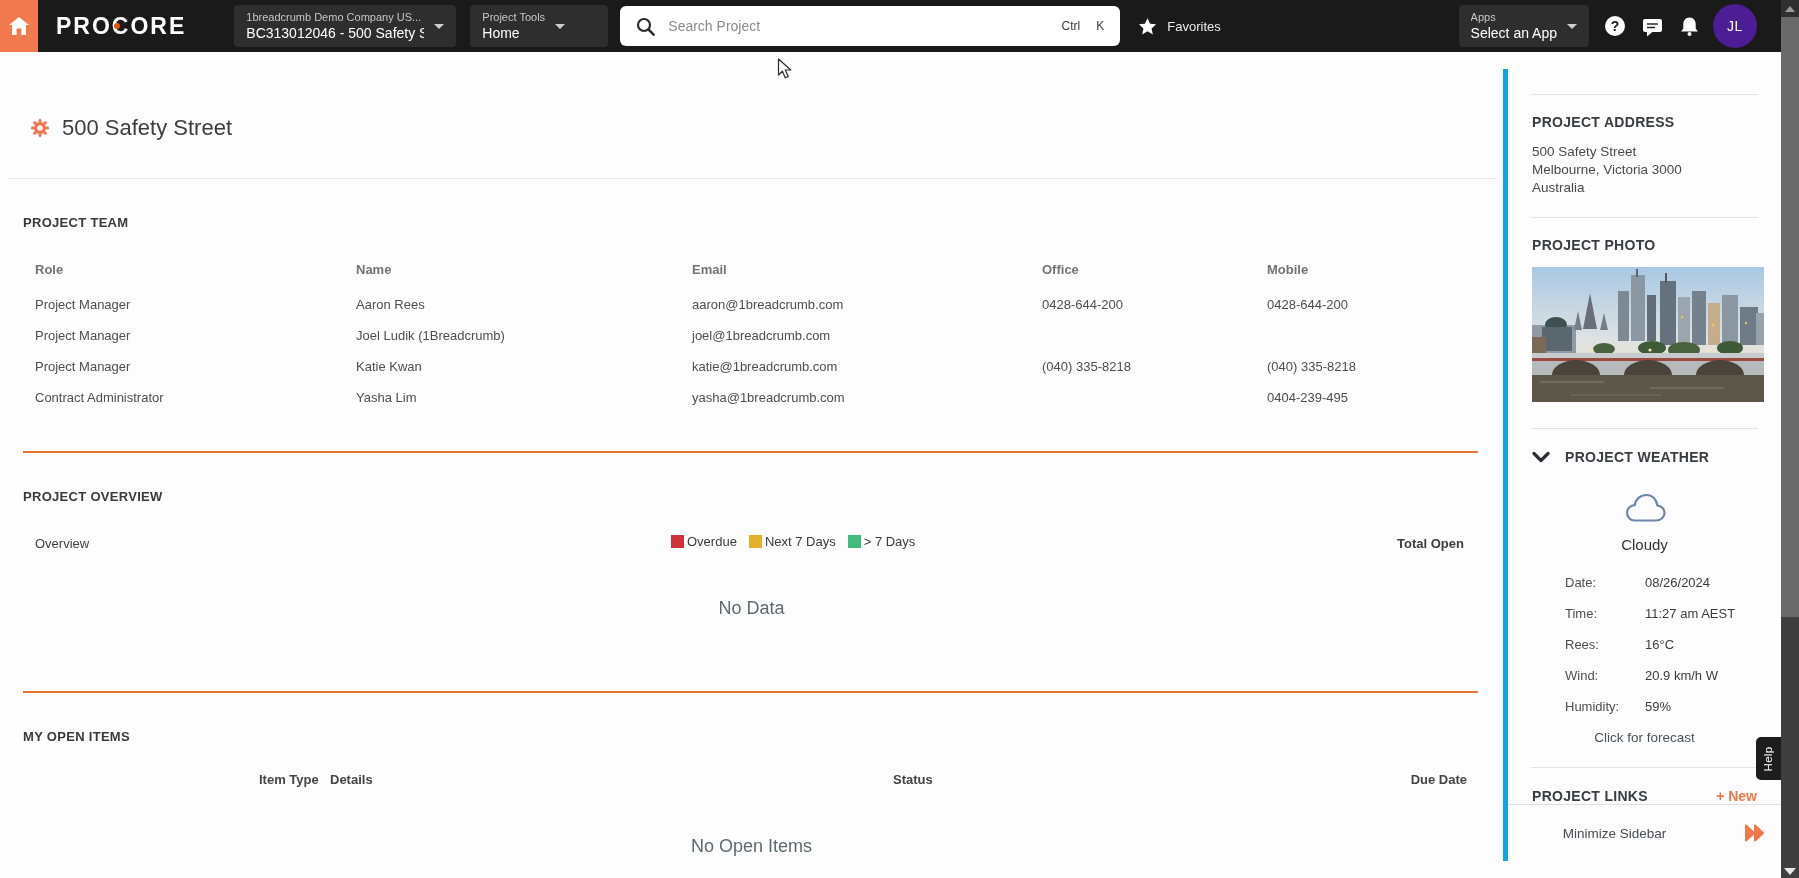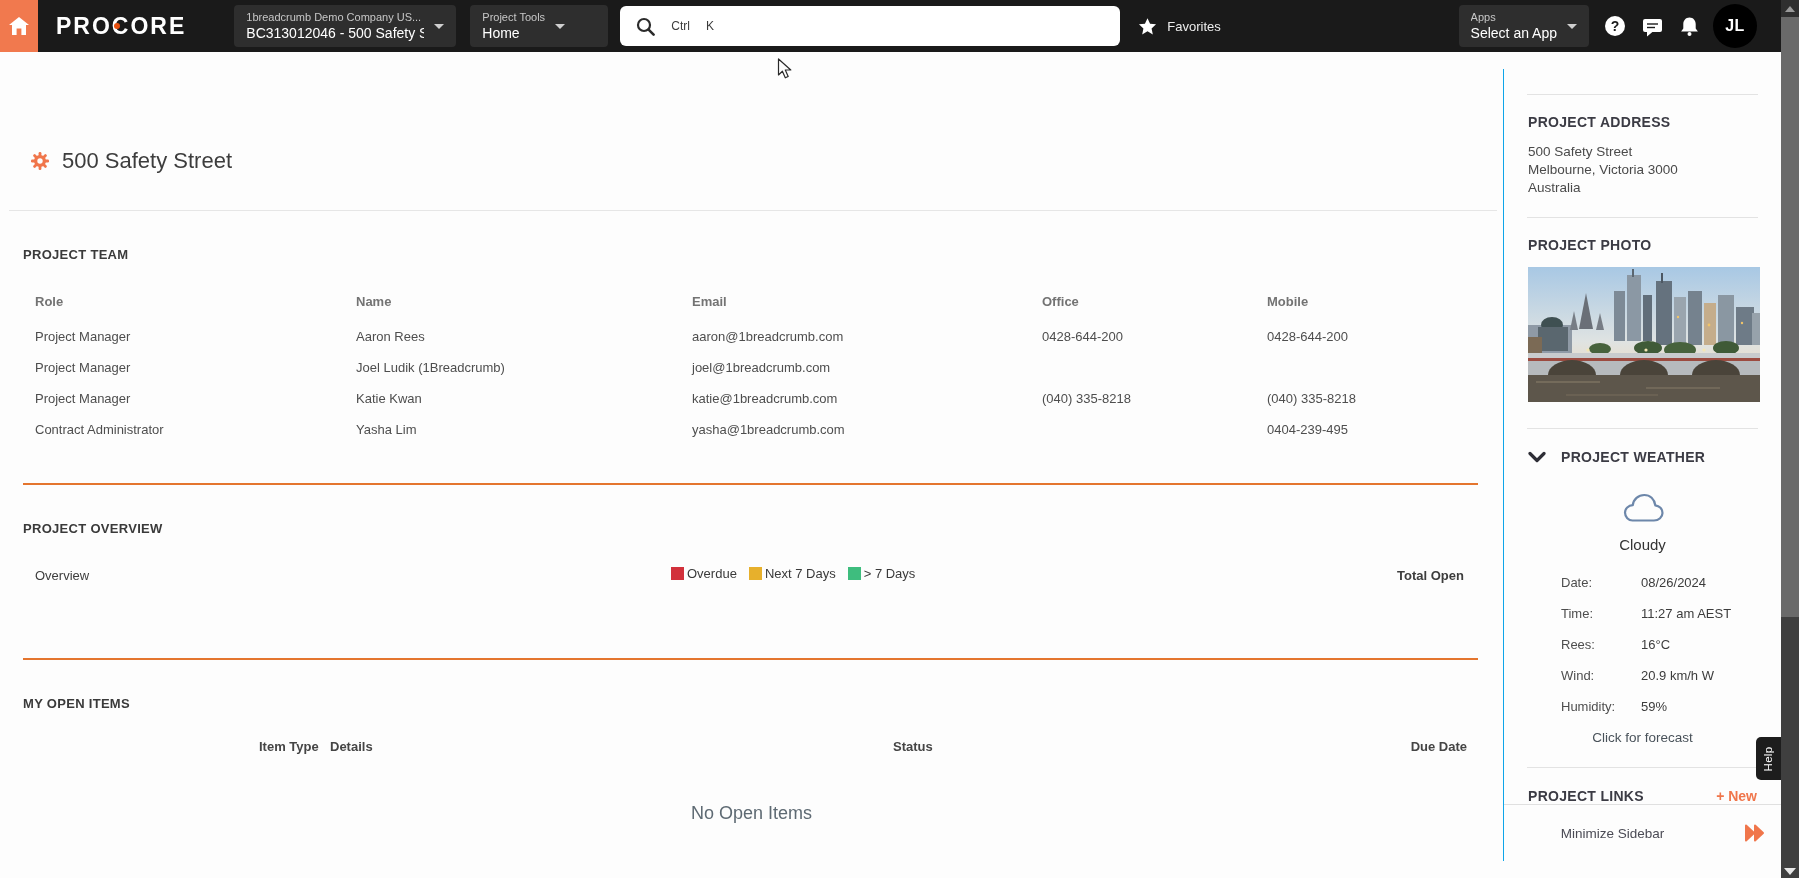--- a/index.html
+++ b/index.html
@@ -27,28 +27,28 @@
   .searchbox{margin-left:12px;width:500px;height:40px;background:#fff;border-radius:6px;
     display:flex;align-items:center;padding:0 16px;box-sizing:border-box;flex:none;}
   .searchbox input{border:0;outline:0;flex:1;font-size:14px;color:#333;margin-left:11px;
     font-family:"Liberation Sans",sans-serif;background:transparent;}
   .searchbox input::placeholder{color:#8b8b8b;}
   .kbd{color:#3c3c3c;font-size:12px;margin-left:16px;flex:none;}
   .fav{display:flex;align-items:center;margin-left:18px;color:#ededed;font-size:13px;gap:10px;
     cursor:pointer;flex:none;}
   .apps-dd{margin-left:auto;}
   .icon-btn{margin-left:15px;flex:none;cursor:pointer;display:flex;align-items:center;}
-  .avatar{width:44px;height:44px;border-radius:50%;background:#000000;color:#fff;display:flex;
-    align-items:center;justify-content:center;font-size:16px;letter-spacing:.5px;margin-left:13px;
-    flex:none;cursor:pointer;font-weight:bold;}
+  .avatar{width:44px;height:44px;border-radius:50%;background:#4c1d95;color:#fff;display:flex;
+    align-items:center;justify-content:center;font-size:14px;letter-spacing:.5px;margin-left:13px;
+    flex:none;cursor:pointer;}
 
   
   .content{position:absolute;top:52px;left:0;right:18px;bottom:0;display:flex;align-items:center;}
   .main{flex:1;position:relative;background:#fdfdfd;min-width:0;}
-  .sidebar{width:278px;flex:none;background:#fdfdfd;border-left:1px solid #0ea5e9;
+  .sidebar{width:278px;flex:none;background:#fdfdfd;border-left:5px solid #0ea5e9;
     display:flex;flex-direction:column;box-sizing:border-box;}
 
   
   .page-head{display:flex;align-items:center;padding:27px 0 0 30px;gap:12px;}
   .page-title{font-size:22px;color:#3d3d3d;font-weight:400;}
   .title-divider{border:0;border-top:1px solid #e6e6e6;margin:22px 6px 0 9px;}
   .section-heading{font-size:13px;font-weight:700;color:#3a3a3a;letter-spacing:.3px;
     margin:36px 0 0 23px;}
   .team-table{width:1455px;margin:24px 0 0 23px;border-collapse:collapse;table-layout:fixed;
     font-size:13px;color:#4e4e4e;}
@@ -150,20 +150,21 @@
         <span class="dd-value">Home</span>
       </div>
       <span class="caret"></span>
     </div>
 
     <div class="searchbox">
       <svg width="19" height="19" viewBox="0 0 19 19">
         <circle cx="8" cy="8" r="6" fill="none" stroke="#2b2b2b" stroke-width="2.2"></circle>
         <line x1="12.6" y1="12.6" x2="17.6" y2="17.6" stroke="#2b2b2b" stroke-width="2.6" stroke-linecap="round"></line>
       </svg>
+      <input type="text" placeholder="Search Project" style="">
       <span class="kbd">Ctrl</span>
       <span class="kbd">K</span>
     </div>
 
     <div class="fav">
       <svg width="19" height="19" viewBox="0 0 20 20">
         <polygon points="10,1.2 12.7,7 19,7.7 14.3,12 15.6,18.4 10,15.1 4.4,18.4 5.7,12 1,7.7 7.3,7" fill="#fff"></polygon>
       </svg>
       <span>Favorites</span>
     </div>
@@ -282,20 +283,21 @@
             <span class="sw" style="background-color: rgb(231, 176, 44);"></span>
             <span>Next 7 Days</span>
           </span>
           <span class="legend-item">
             <span class="sw" style="background-color: rgb(62, 189, 126);"></span>
             <span>&gt; 7 Days</span>
           </span>
         </div>
         <span class="total-open">Total Open</span>
       </div>
+      <div class="no-data">No Data</div>
       <hr class="orange-hr" style="margin-top:72px">
 
       <h2 class="section-heading">MY OPEN ITEMS</h2>
       <div class="oi-head">
         <span class="oi-c1">Item Type</span>
         <span class="oi-c2">Details</span>
         <span class="oi-c3">Status</span>
         <span class="oi-c4">Due Date</span>
       </div>
       <div class="no-data no-open">No Open Items</div>

